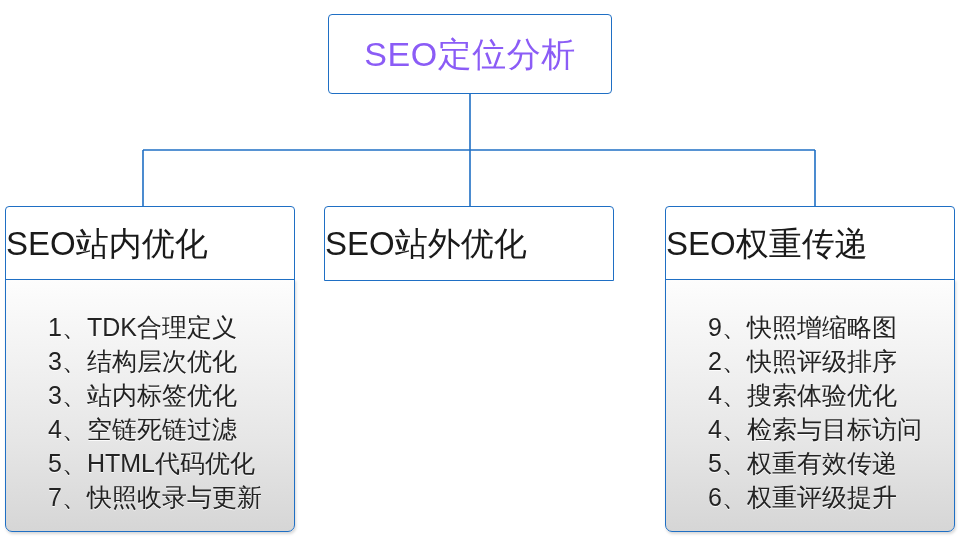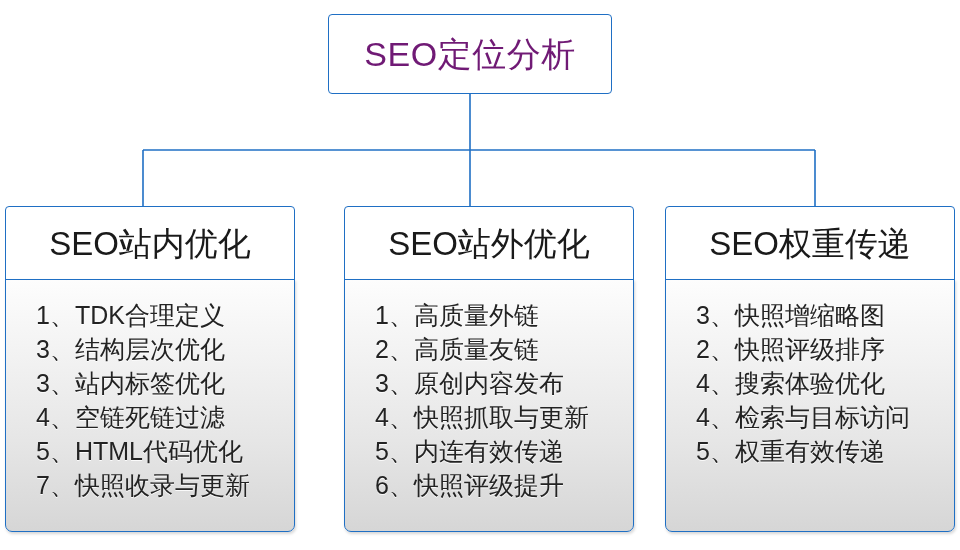--- a/index.html
+++ b/index.html
@@ -37,46 +37,45 @@
     box-sizing: border-box;
     border: 1.6px solid #1f6fc4;
     border-radius: 4px;
     background: #ffffff;
     display: flex;
     align-items: center;
     justify-content: center;
   }
   .root-title {
     font-size: 34px;
-    color: #701a75;
+    color: #8b5cf6;
     letter-spacing: 0.5px;
     line-height: 1;
     white-space: nowrap;
   }
 
   
   .branch {
     position: absolute;
     top: 206px;
     width: 290px;
   }
   .branch-1 { left: 5px; }
-  .branch-2 { left: 344px; }
+  .branch-2 { left: 324px; }
   .branch-3 { left: 665px; }
 
   .branch-header {
     box-sizing: border-box;
     width: 100%;
     height: 75px;
     border: 1.6px solid #1f6fc4;
     border-radius: 4px 4px 0 0;
     background: #ffffff;
     display: flex;
     align-items: center;
-    justify-content: center;
   }
   .branch-header-title {
     font-size: 33px;
     color: #1a1a1a;
     line-height: 1;
     white-space: nowrap;
   }
 
   .branch-body {
     box-sizing: border-box;
@@ -84,21 +83,21 @@
     height: 253px;
     margin-top: -1.6px;
     border: 1.6px solid #1f6fc4;
     border-radius: 0 0 7px 7px;
     background: linear-gradient(to bottom, #fdfdfd 0%, #f3f3f3 28%, #e6e6e6 64%, #d6d6d6 100%);
     padding: 14px 0 0 0;
     box-shadow: 1px 2px 3px rgba(0,0,0,0.16);
   }
   .branch-list {
     list-style: none;
-    margin: 4px;
+    margin: 16px;
     padding: 0 0 0 26px;
   }
   .branch-list li {
     font-size: 25px;
     color: #232323;
     line-height: 34px;
     white-space: nowrap;
     text-shadow: 0 1px 0 rgba(255,255,255,0.85);
   }
 </style>
@@ -137,40 +136,31 @@
         <li>5、HTML代码优化</li>
         <li>7、快照收录与更新</li>
       </ul>
     </div>
   </div>
 
   <div class="branch branch-2">
     <div class="branch-header">
       <span class="branch-header-title">SEO站外优化</span>
     </div>
-    <div class="branch-body">
-      <ul class="branch-list">
-        <li>1、高质量外链</li>
-        <li>2、高质量友链</li>
-        <li>3、原创内容发布</li>
-        <li>4、快照抓取与更新</li>
-        <li>5、内连有效传递</li>
-        <li>6、快照评级提升</li>
-      </ul>
-    </div>
   </div>
 
   <div class="branch branch-3">
     <div class="branch-header">
       <span class="branch-header-title">SEO权重传递</span>
     </div>
     <div class="branch-body">
       <ul class="branch-list">
-        <li>3、快照增缩略图</li>
+        <li>9、快照增缩略图</li>
         <li>2、快照评级排序</li>
         <li>4、搜索体验优化</li>
         <li>4、检索与目标访问</li>
         <li>5、权重有效传递</li>
+        <li>6、权重评级提升</li>
       </ul>
     </div>
   </div>
 
 </div>
 
 </body></html>

